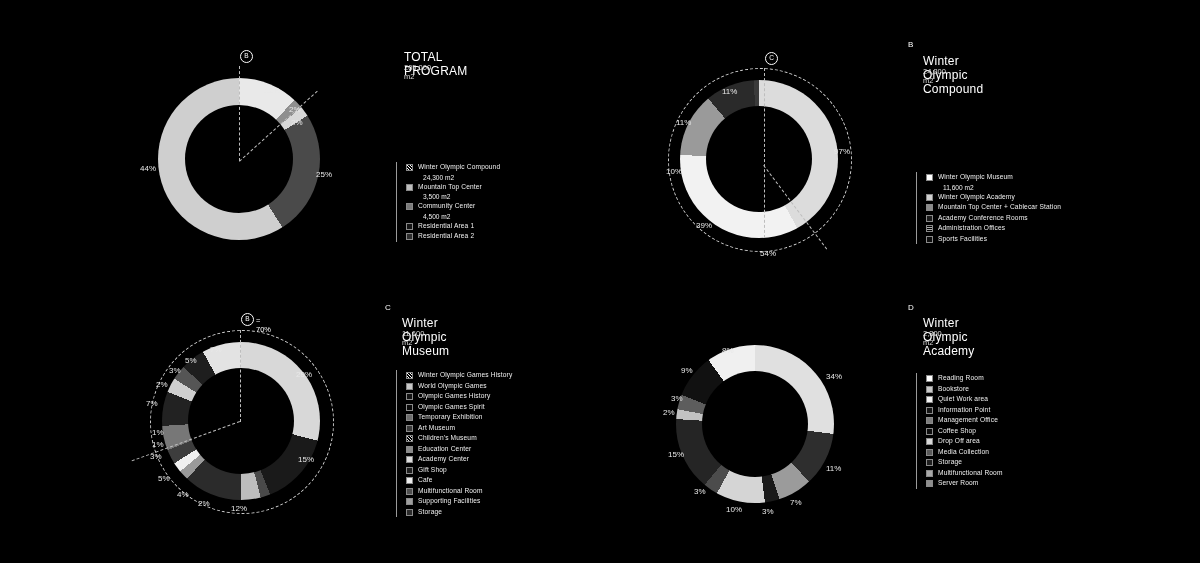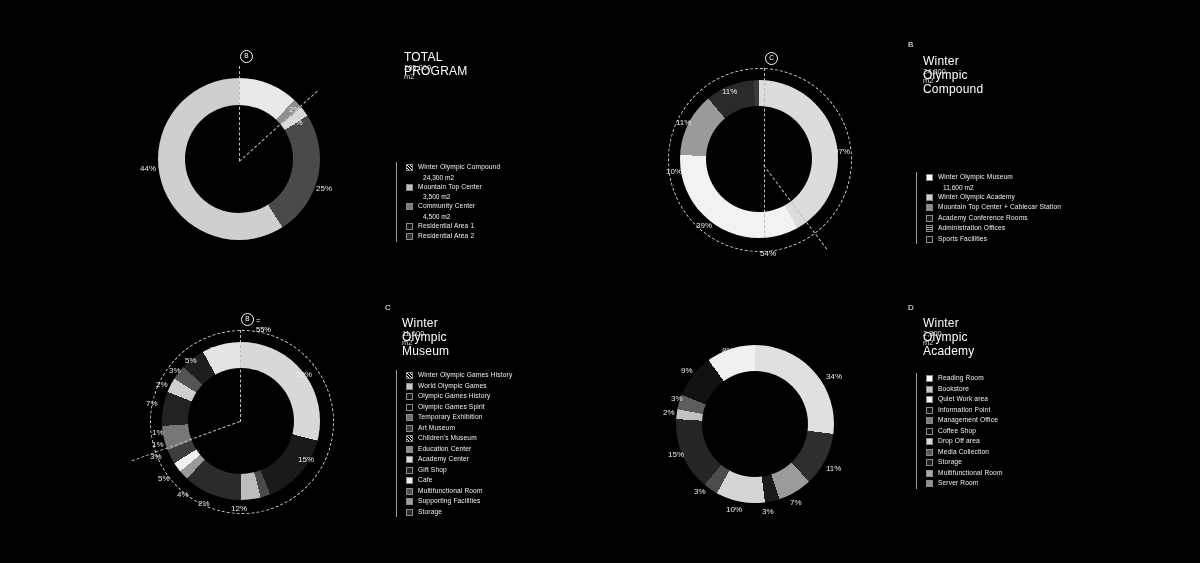--- a/index.html
+++ b/index.html
@@ -50,21 +50,21 @@
     <div class="donut-hole" style="left:27px;top:27px;width:108px;height:108px;"></div>
   </div>
 
   <div class="circ-label" style="left:240px;top:50px;">B</div>
   <div class="dashline" style="left:239px;top:66px;height:95px;"></div>
   <div class="dashline-d" style="left:239px;top:161px;width:105px;transform:rotate(-42deg);"></div>
 
   <div class="pct" style="left:264px;top:86px;">12%</div>
   <div class="pct" style="left:289px;top:105px;">2%</div>
   <div class="pct" style="left:291px;top:118px;">2%</div>
-  <div class="pct" style="left:316px;top:184px;">25%</div>
+  <div class="pct" style="left:316px;top:170px;">25%</div>
   <div class="pct" style="left:140px;top:164px;">44%</div>
 
   <div class="ttitle" style="left:404px;top:50px;">TOTAL PROGRAM</div>
   <div class="tsub" style="left:404px;top:63px;">205,000 m2</div>
 
   <div class="legend" style="left:396px;top:162px;width:120px;">
     <div class="legend-row">
       <span class="sw" style="background:#ffffff;background-image:repeating-linear-gradient(45deg,#000 0 1px,#fff 1px 2px);"></span>
       <span class="legend-txt">Winter Olympic Compound</span>
     </div>
@@ -169,21 +169,21 @@
         #777777 248.4deg 266.4deg,
         #222222 266.4deg 291.6deg,
         #cfcfcf 291.6deg 302.4deg,
         #555555 302.4deg 313.2deg,
         #1e1e1e 313.2deg 331.2deg,
         #e3e3e3 331.2deg 360deg);"></div>
     <div class="donut-hole" style="left:26px;top:26px;width:106px;height:106px;"></div>
   </div>
 
   <div class="circ-label" style="left:241px;top:313px;">B</div>
-  <div class="note" style="left:256px;top:316px;">= 55%</div>
+  <div class="note" style="left:256px;top:316px;">= 70%</div>
   <div class="dashline" style="left:240px;top:330px;height:92px;"></div>
   <div class="dashline-d" style="left:240px;top:422px;width:115px;transform:rotate(160deg);"></div>
 
   <div class="pct" style="left:296px;top:370px;">29%</div>
   <div class="pct" style="left:298px;top:455px;">15%</div>
   <div class="pct" style="left:231px;top:504px;">12%</div>
   <div class="pct" style="left:198px;top:499px;">2%</div>
   <div class="pct" style="left:177px;top:490px;">4%</div>
   <div class="pct" style="left:158px;top:474px;">5%</div>
   <div class="pct" style="left:150px;top:452px;">3%</div>

